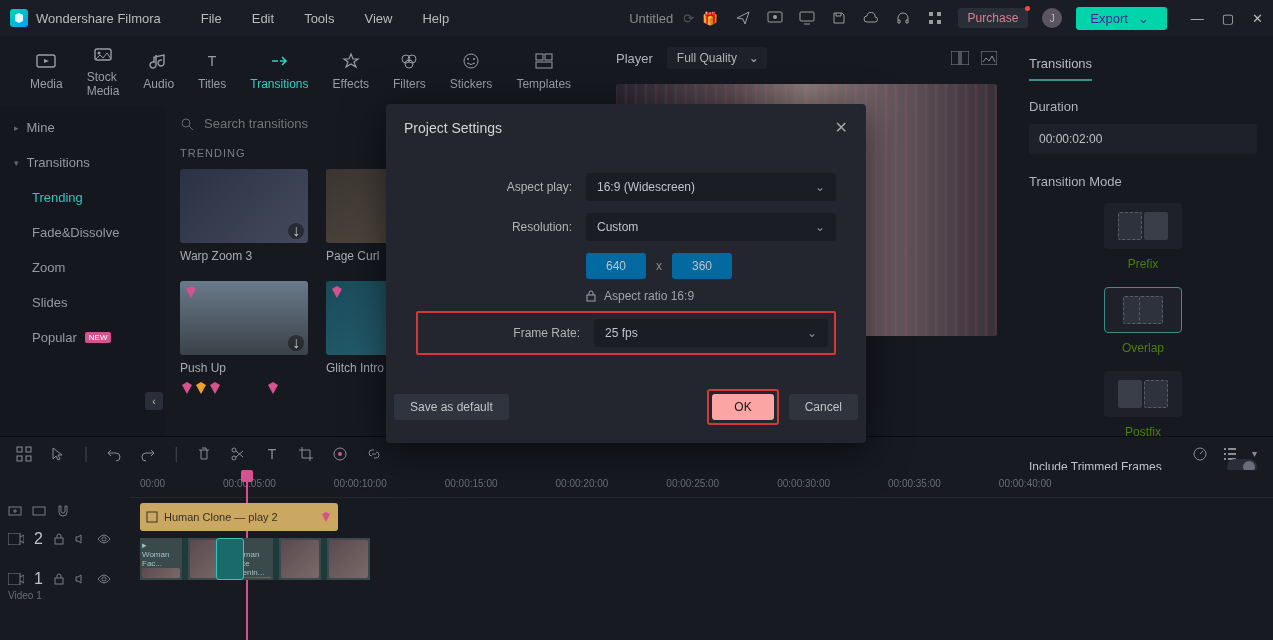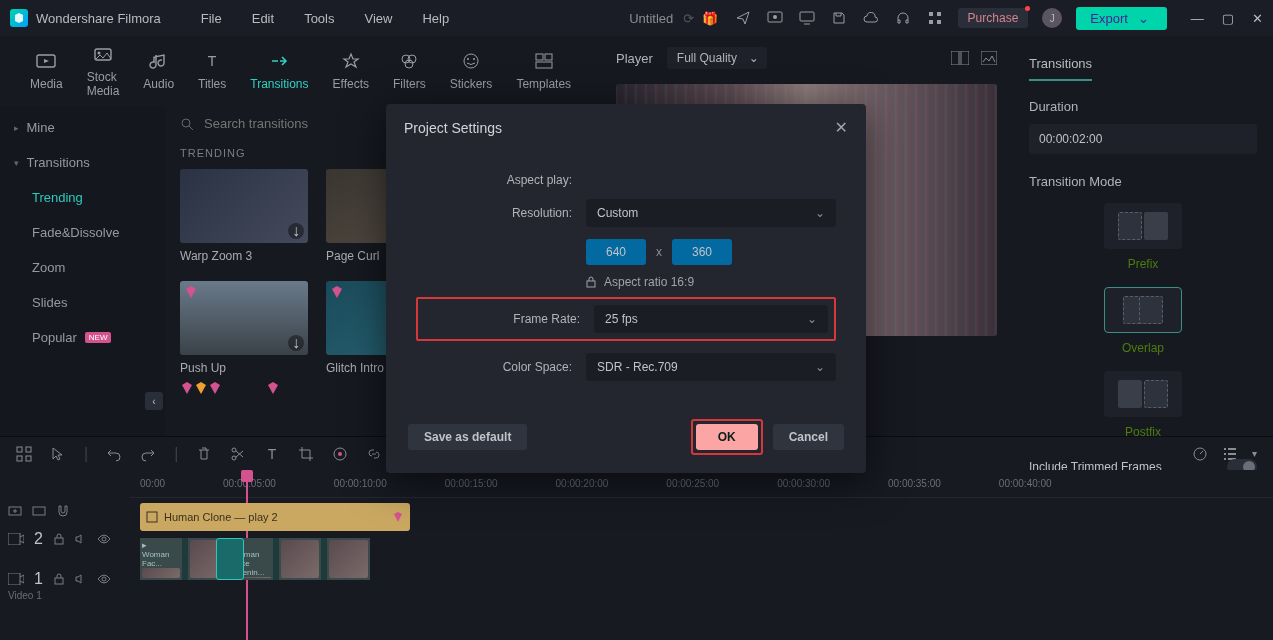--- a/index.html
+++ b/index.html
@@ -114,21 +114,21 @@
 .form-row { display:flex; align-items:center; margin:12px 0; gap:14px;}
 .form-label { width:156px; text-align:right; font-size:12px; color:#b0b3b8;}
 .dd { flex:1; background:#1a1d24; border-radius:3px; padding:6px 10px; font-size:12px; color:#c0c3c8; position:relative; border:1px solid #1a1d24;}
 .dd::after { content:'⌄'; position:absolute; right:10px; color:#8a8d92;}
 .res-inputs { display:flex; align-items:center; gap:10px; margin-left:170px; margin-top:6px;}
 .res-in { width:60px; background:#0369a1; border:none; color:#c0c3c8; padding:6px 8px; border-radius:3px; text-align:center; font-size:12px;}
 .res-x { color:#8a8d92; font-size:12px;}
 .ar-lock { margin-left:170px; margin-top:10px; font-size:12px; color:#a0a3a8; display:flex; align-items:center; gap:8px;}
 .hl-row { border:2px solid #d43838; border-radius:2px; padding:4px 6px; margin:8px 0;}
 .hl-row .form-row { margin:2px 0;}
-.modal-foot { display:flex; align-items:center; padding: 16px 22px 0; gap:10px;font-weight:bold;}
+.modal-foot { display:flex; align-items:center; padding: 16px 8px 0; gap:10px;}
 .btn { padding:6px 16px; border-radius:3px; font-size:12px; cursor:pointer; background:#30343e; color:#c0c3c8;}
 .btn.ok { background:#fca5a5; color:#0a1f1a; padding:6px 22px;}
 .ok-wrap { border:2px solid #d43838; padding:3px; border-radius:3px;}
 .foot-right { margin-left:auto; display:flex; gap:10px; align-items:center;}
 
 svg { display:block; }
 </style>
 </head>
 <body>
 
@@ -537,21 +537,21 @@
   <div class="playhead">
       <div class="ph-scissors">
         <svg width="12" height="12" viewBox="0 0 12 12">
           <circle cx="3" cy="3" r="2" fill="none" stroke="#fff"></circle>
           <circle cx="3" cy="9" r="2" fill="none" stroke="#fff"></circle>
           <path d="M5 4 l6 5 M5 8 l6-5" stroke="#fff"></path>
         </svg>
       </div>
     </div>
   <div class="track">
-    <div class="clip" style="width:270px">
+    <div class="clip" style="width:198px">
       <svg width="12" height="12" viewBox="0 0 12 12">
           <rect x="1" y="1" width="10" height="10" fill="none" stroke="#3a3020"></rect>
         </svg>
       <span>Human Clone — play 2</span>
       <svg width="12" height="12" viewBox="0 0 12 12" style="margin-left:auto">
           <path d="M2 3 L6 1 L10 3 L6 11 Z" fill="#d4538f"></path>
         </svg>
     </div>
   </div>
   <div class="track" style="height:46px">
@@ -583,20 +583,21 @@
 </div>
 
 <div class="modal-back">
   <div class="modal-head">
     <span>Project Settings</span>
     <span class="close-x">✕</span>
   </div>
   <div class="modal-body">
     <div class="form-row">
       <div class="form-label">Aspect play:</div>
+      <div class="dd">16:9 (Widescreen)</div>
     </div>
     <div class="form-row">
       <div class="form-label">Resolution:</div>
       <div class="dd">Custom</div>
     </div>
     <div class="res-inputs">
       <input class="res-in" value="640" style="">
       <span class="res-x">x</span>
       <input class="res-in" value="360" style="">
     </div>
@@ -605,24 +606,20 @@
           <rect x="1" y="5" width="8" height="6" fill="none" stroke="#a0a3a8"></rect>
           <path d="M3 5 v-2 a2 2 0 0 1 4 0 v2" fill="none" stroke="#a0a3a8"></path>
         </svg>
       <span>Aspect ratio 16:9</span>
     </div>
     <div class="hl-row">
       <div class="form-row">
         <div class="form-label">Frame Rate:</div>
         <div class="dd">25 fps</div>
       </div>
-    </div>
-    <div class="form-row">
-      <div class="form-label">Color Space:</div>
-      <div class="dd">SDR - Rec.709</div>
     </div>
   </div>
   <div class="modal-foot">
     <div class="btn">Save as default</div>
     <div class="foot-right">
       <div class="ok-wrap">
         <div class="btn ok">OK</div>
       </div>
       <div class="btn">Cancel</div>
     </div>

